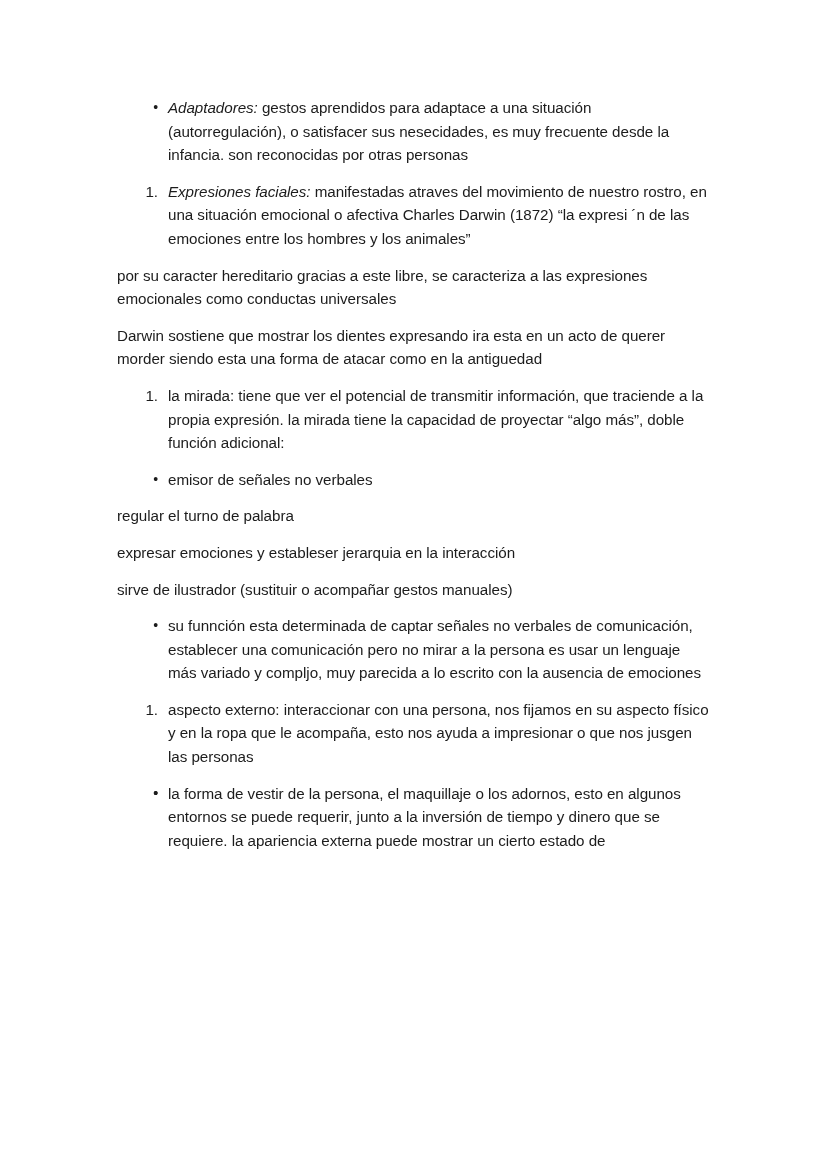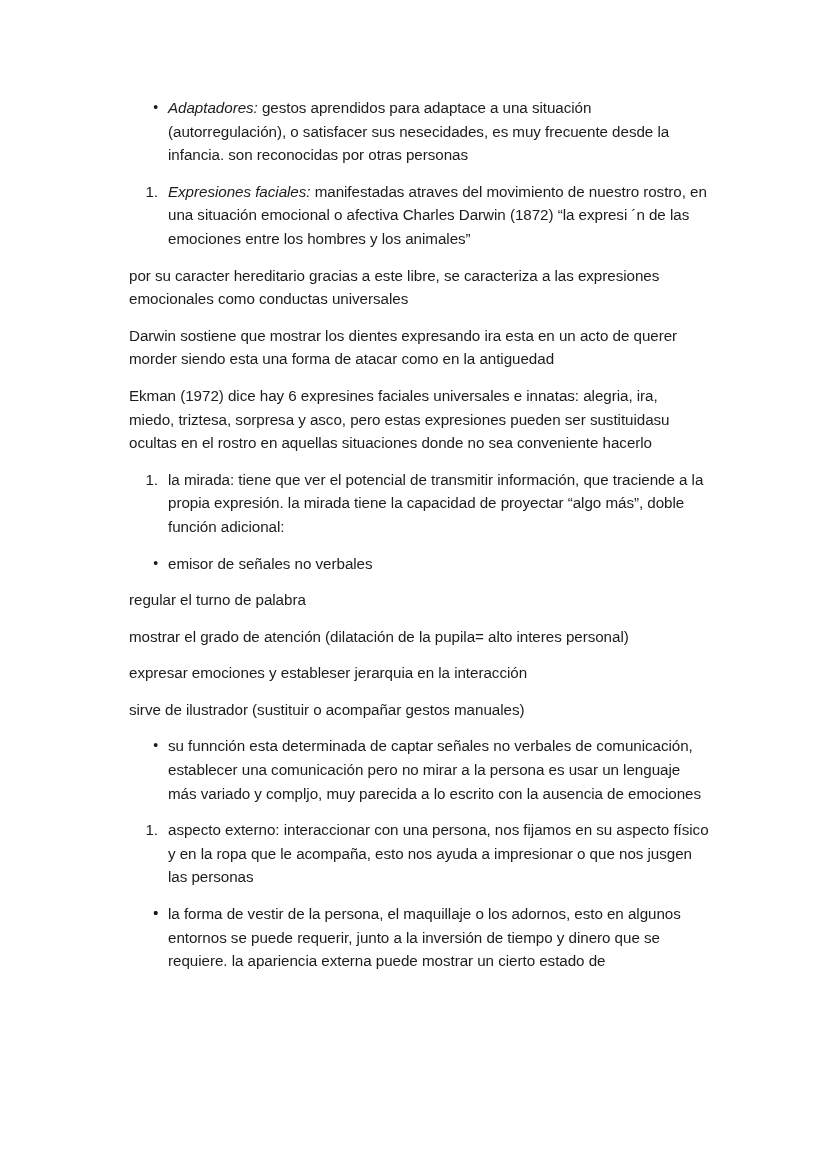--- a/index.html
+++ b/index.html
@@ -36,21 +36,21 @@
   }
   .block + .block {
     margin-top: 13px;
   }
 
   
   .para {
     font-size: 15.2px;
     line-height: 23.6px;
     color: #1c1c1c;
-    margin: 12px;
+    margin: 0;
     letter-spacing: -0.05px;
   }
 
   
   .list {
     list-style: none;
     margin: 0;
     padding: 0;
   }
   .list-item {
@@ -96,29 +96,27 @@
 <div class="page">
   <div class="doc-body" id="doc-body">
       <ul class="block list">
         <li class="list-item"><span class="marker bullet">•</span><span class="lead">Adaptadores:</span><span class="item-text"> gestos aprendidos para adaptace a una situación (autorregulación), o satisfacer sus nesecidades, es muy frecuente desde la infancia. son reconocidas por otras personas</span></li>
       </ul>
       <ul class="block list">
         <li class="list-item"><span class="marker">1.</span><span class="lead">Expresiones faciales:</span><span class="item-text"> manifestadas atraves del movimiento de nuestro rostro, en una situación emocional o afectiva Charles Darwin (1872) “la expresi ´n de las emociones entre los hombres y los animales”</span></li>
       </ul>
       <p class="block para">por su caracter hereditario gracias a este libre, se caracteriza a las expresiones emocionales como conductas universales</p>
       <p class="block para">Darwin sostiene que mostrar los dientes expresando ira esta en un acto de querer morder siendo esta una forma de atacar como en la antiguedad</p>
-      <p class="block para">Ekman (1972) dice hay 6 expresines faciales universales e innatas: alegria, ira, miedo, triztesa, sorpresa y asco, pero estas expresiones pueden ser sustituidasu ocultas en el rostro en aquellas situaciones donde no sea conveniente hacerlo</p>
       <ul class="block list">
         <li class="list-item"><span class="marker">1.</span><span class="item-text">la mirada: tiene que ver el potencial de transmitir información, que traciende a la propia expresión. la mirada tiene la capacidad de proyectar “algo más”, doble función adicional:</span></li>
       </ul>
       <ul class="block list">
         <li class="list-item"><span class="marker bullet">•</span><span class="item-text">emisor de señales no verbales</span></li>
       </ul>
       <p class="block para">regular el turno de palabra</p>
-      <p class="block para">mostrar el grado de atención (dilatación de la pupila= alto interes personal)</p>
       <p class="block para">expresar emociones y estableser jerarquia en la interacción</p>
       <p class="block para">sirve de ilustrador (sustituir o acompañar gestos manuales)</p>
       <ul class="block list">
         <li class="list-item"><span class="marker bullet">•</span><span class="item-text">su funnción esta determinada de captar señales no verbales de comunicación, establecer una comunicación pero no mirar a la persona es usar un lenguaje más variado y compljo, muy parecida a lo escrito con la ausencia de emociones</span></li>
       </ul>
       <ul class="block list">
         <li class="list-item"><span class="marker">1.</span><span class="item-text">aspecto externo: interaccionar con una persona, nos fijamos en su aspecto físico y en la ropa que le acompaña, esto nos ayuda a impresionar o que nos jusgen las personas</span></li>
       </ul>
       <ul class="block list">
         <li class="list-item"><span class="marker bullet">•</span></li>

